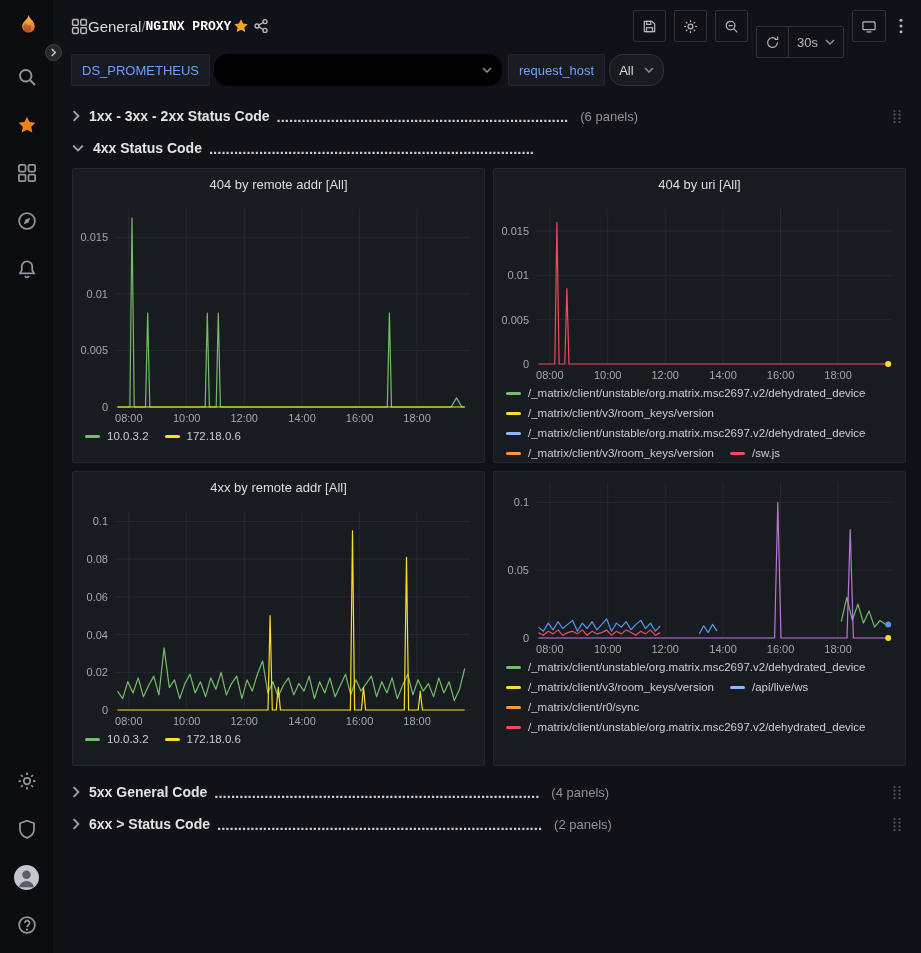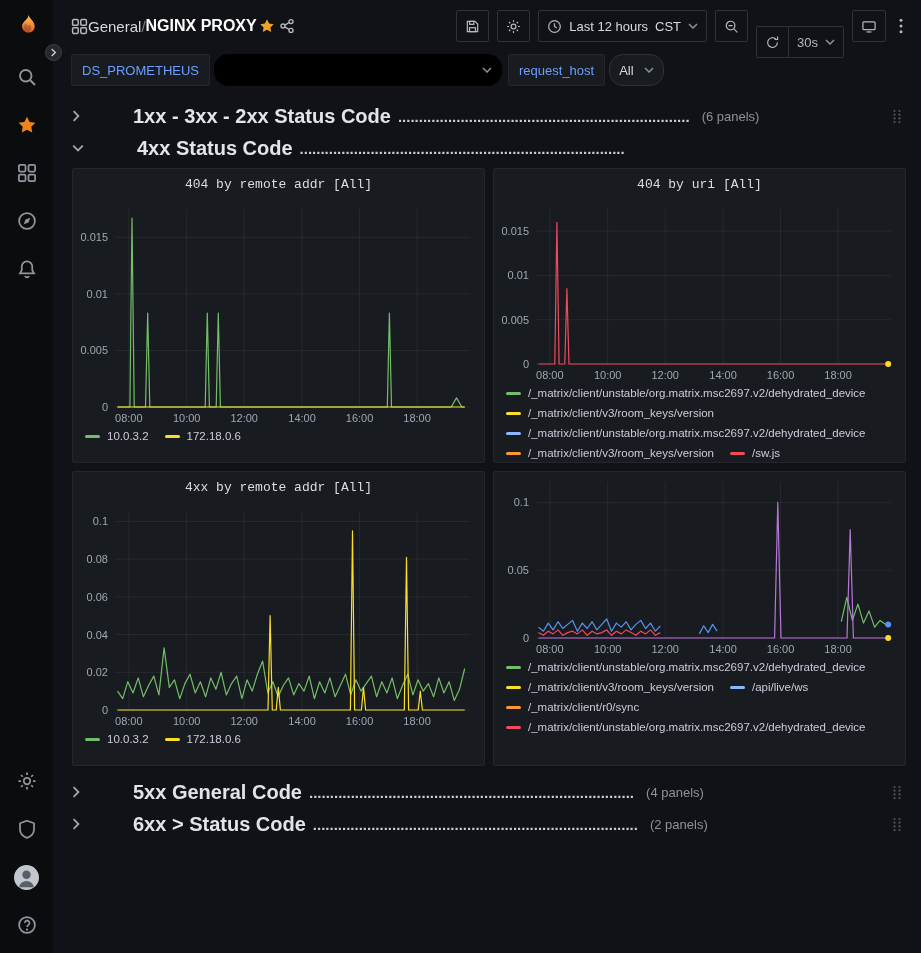--- a/index.html
+++ b/index.html
@@ -17,21 +17,21 @@
   .side-btn.active { color:#f0831e; }
   .avatar-circle { width:25px; height:25px; border-radius:50%; background:#c2c6cd; display:grid; place-items:center; overflow:hidden; }
   .expand-btn { position:absolute; left:45px; top:44px; width:17px; height:17px; border-radius:50%; background:#26282e; border:1px solid #3d4047; color:#c7c9cf; display:grid; place-items:center; cursor:pointer; z-index:6; padding:0; }
 
   
   .main { flex:1; display:flex; flex-direction:column; min-width:0; }
   .topbar { height:52px; flex:0 0 52px; display:flex; align-items:center; justify-content:space-between; padding:0 13px 0 18px; }
   .tb-left { display:flex; align-items:center; color:#b4b7bd; }
   .crumb-section { font-size:15px; color:#d8d9da; cursor:pointer; }
   .crumb-sep { color:#7b7f87; font-size:15px; }
-  .crumb-title { font-size:16px; font-weight:700; color:#ffffff; cursor:pointer; }
+  .crumb-title { font-size:13px; font-weight:700; color:#ffffff; cursor:pointer;font-family:Liberation Mono, monospace; }
   .fav-star { color:#f0a32b; cursor:pointer; margin-left:2px; }
   .share-ic { color:#b4b7bd; cursor:pointer; margin-left:4px; }
   .tb-right { display:flex; align-items:center; gap:8px; }
   .tb-btn { height:32px; min-width:32px; border:1px solid #2f3239; background:transparent; border-radius:2px; color:#b4b7bd; display:inline-flex; align-items:center; justify-content:center; gap:7px; padding:0 8px; font-size:13px; font-family:inherit; cursor:pointer; white-space:nowrap; }
   .tb-btn .t-main { color:#d8d9da; }
   .tb-btn .t-tz { color:#d8d9da; }
   .refresh-group { display:flex;margin-top:32px; }
   .refresh-group .tb-btn:first-child { border-radius:2px 0 0 2px; border-right:none; }
   .refresh-group .tb-btn:last-child { border-radius:0 2px 2px 0; }
   .kebab-btn { border:none; background:none; color:#b4b7bd; padding:0 5px; height:32px; cursor:pointer; }
@@ -41,27 +41,27 @@
   .var-group { display:flex; align-items:center; gap:4px; }
   .var-label { height:32px; display:inline-flex; align-items:center; padding:0 10px; background:#181b1f; border:1px solid #24262c; border-radius:2px; color:#6e9fff; font-weight:500; cursor:default; }
   .var-value { height:32px; display:inline-flex; align-items:center; justify-content:space-between; gap:10px; padding:0 9px; background:#181b1f; border:1px solid #2f3239; border-radius:14px; color:#d8d9da; cursor:pointer; }
   .var-value.black { width:288px; background:#000; border-color:#000; }
   .caret { color:#8b919b; }
 
   
   .dash { flex:1; padding:6px 15px 0 19px; overflow:hidden; }
   .row-header { display:flex; align-items:center; height:28px; margin:2px 0 4px 0; cursor:pointer; }
   .row-chev { color:#9fa7b3; margin-right:9px; flex:0 0 auto; }
-  .row-title { font-size:20px; font-weight:700; color:#e3e4e8; white-space:nowrap;margin-left:44px; }
+  .row-title { font-size:14px; font-weight:700; color:#e3e4e8; white-space:nowrap; }
   .row-dots { font-size:15px; font-weight:700; color:#c9ccd1; white-space:nowrap; overflow:hidden; margin-left:7px; max-width:330px; }
   .row-count { font-size:13px; color:#8d9298; margin-left:12px; white-space:nowrap; }
   .row-drag { margin-left:auto; color:#50545c; cursor:grab; padding:2px 4px; }
   .panel-grid { display:grid; grid-template-columns:1fr 1fr; gap:8px; margin:6px 0 12px 0; }
   .panel { background:#181b1f; border:1px solid #24262c; border-radius:2px; height:295px; display:flex; flex-direction:column; overflow:hidden; }
-  .panel-header { flex:0 0 30px; display:flex; align-items:center; justify-content:center; font-size:13px; font-weight:500; color:#dcdde1; cursor:pointer;font-family:Liberation Mono, monospace; }
+  .panel-header { flex:0 0 30px; display:flex; align-items:center; justify-content:center; font-size:13px; font-weight:500; color:#dcdde1; cursor:pointer; }
   .chart { width:100%; }
   .p0 .chart, .p2 .chart { height:228px; }
   .p1 .chart { height:185px; }
   .p3 .chart { height:186px; }
   .legend { display:flex; flex-wrap:wrap; column-gap:16px; row-gap:6px; padding:2px 10px 8px 12px; font-size:11.5px; color:#ccccdc; line-height:14px; }
   .legend-item { display:inline-flex; align-items:center; gap:7px; white-space:nowrap; cursor:pointer; }
   .legend-item i { width:15px; height:3px; border-radius:2px; display:inline-block; }
 </style>
 </head>
 <body>
@@ -182,31 +182,20 @@
           <svg width="15" height="15" viewBox="0 0 16 16" fill="none" stroke="currentColor" stroke-width="1.3">
               <path d="M2.5 2.5h8.2l2.8 2.8v8.2H2.5z"></path>
               <rect x="4.8" y="9.3" width="6.4" height="4.2"></rect>
               <path d="M5 2.5h4.4v3.2H5z"></path>
             </svg>
         </button>
         <button class="tb-btn">
           <svg width="15" height="15" viewBox="0 0 16 16" fill="none" stroke="currentColor" stroke-width="1.3">
               <circle cx="8" cy="8" r="2.6"></circle>
               <path d="M8 1.2v2M8 12.8v2M1.2 8h2M12.8 8h2M3.2 3.2l1.4 1.4M11.4 11.4l1.4 1.4M12.8 3.2l-1.4 1.4M4.6 11.4l-1.4 1.4"></path>
-            </svg>
-        </button>
-        <button class="tb-btn">
-          <svg width="15" height="15" viewBox="0 0 16 16" fill="none" stroke="currentColor" stroke-width="1.3">
-              <circle cx="8" cy="8" r="6.2"></circle>
-              <path d="M8 4.4V8l2.4 1.5"></path>
-            </svg>
-          <span class="t-main">Last 12 hours</span>
-          <span class="t-tz">CST</span>
-          <svg class="caret" width="10" height="6" viewBox="0 0 10 6" fill="none" stroke="currentColor" stroke-width="1.5">
-              <path d="M1 1l4 4 4-4"></path>
             </svg>
         </button>
         <button class="tb-btn">
           <svg width="15" height="15" viewBox="0 0 16 16" fill="none" stroke="currentColor" stroke-width="1.3">
               <circle cx="7" cy="7" r="4.6"></circle>
               <path d="M10.6 10.6L14.2 14.2M4.8 7h4.4"></path>
             </svg>
         </button>
         <div class="refresh-group">
           <button class="tb-btn">

